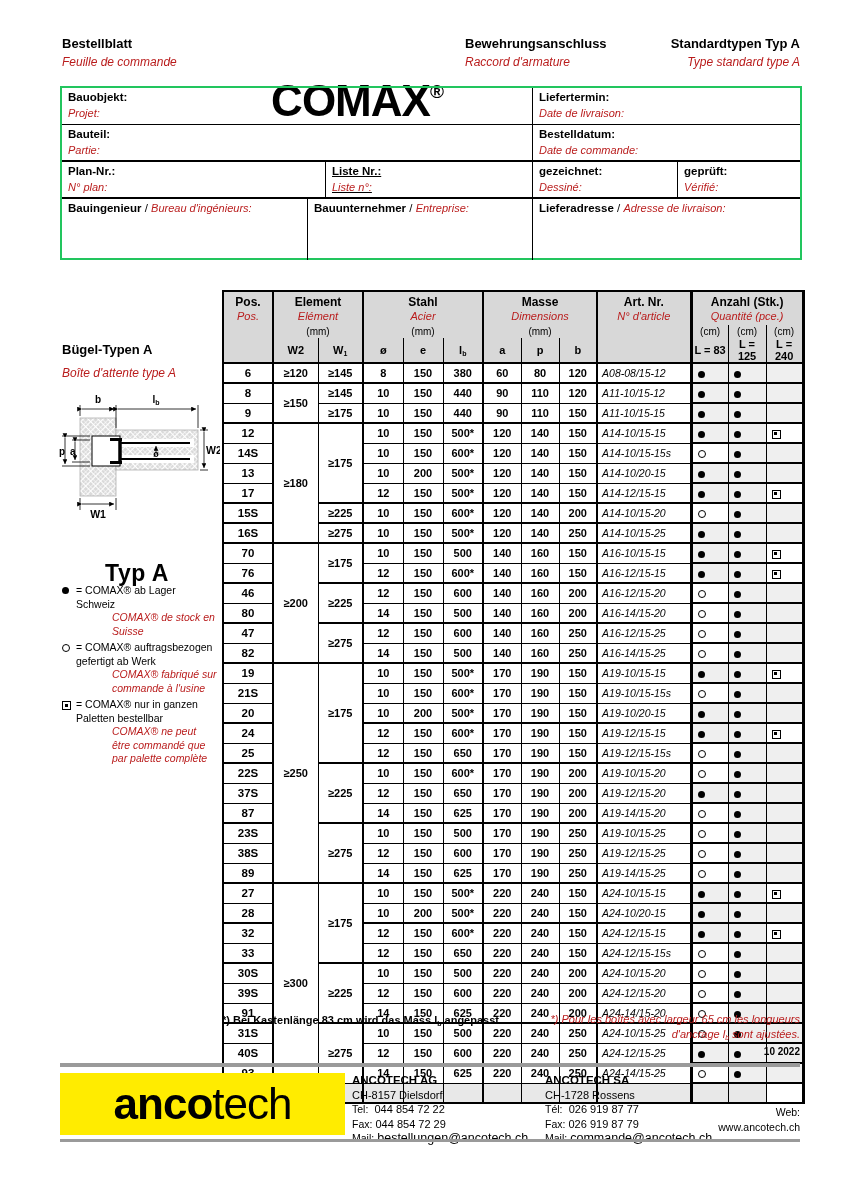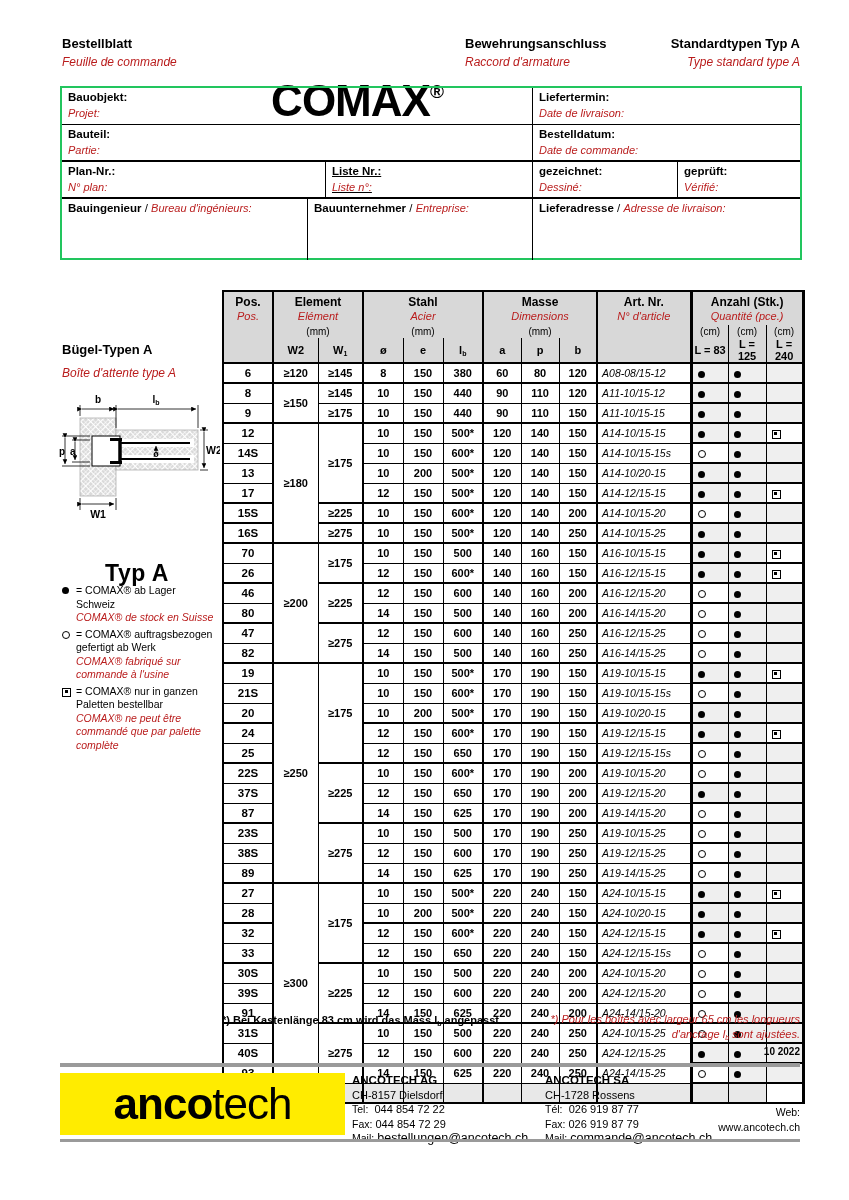--- a/index.html
+++ b/index.html
@@ -25,21 +25,21 @@
   .fcell.first{border-left:none;}
   .fcell .fr{font-size:11px;margin-top:4px;}
   
   #side-title{left:62px;top:342px;font-size:13px;font-weight:bold;}
   #side-sub{left:62px;top:366px;font-size:12px;}
   #diagram{left:56px;top:392px;}
   #typ-title{left:62px;top:560px;width:150px;text-align:center;font-size:23px;font-weight:bold;letter-spacing:.5px;}
   #legend{left:62px;top:584px;width:155px;font-size:10.5px;line-height:13.5px;}
   .legend-item{position:relative;padding-left:14px;margin-bottom:3px;}
   .legend-item .mk{position:absolute;left:0;top:3px;}
-  .legend-item .fr{font-size:10.5px;}
+  .legend-item .fr{font-size:10.5px;margin-left:36px;}
   
   .mk{display:inline-block;vertical-align:middle;}
   .mk-filled{width:7px;height:7px;border-radius:50%;background:#000;}
   .mk-open{width:8px;height:8px;border-radius:50%;border:1.6px solid #000;background:#fff;box-sizing:border-box;}
   .mk-square{width:9px;height:9px;border:1.6px solid #000;background:#fff;box-sizing:border-box;position:relative;}
   .mk-square::after{content:"";position:absolute;left:1.5px;top:1.5px;width:3px;height:3px;background:#000;}
   
   #tblwrap{left:222px;top:278px;margin-top:12px;}
   table{border-collapse:collapse;table-layout:fixed;width:580px;}
   thead{background:#d8d8d8;}
@@ -442,21 +442,21 @@
             <td class="c-lb">500</td>
             <td class="c-a">140</td>
             <td class="c-p">160</td>
             <td class="c-b">150</td>
             <td class="c-art">A16-10/15-15</td>
             <td class="c-l83 shaded"><span class="mk mk-filled"></span></td>
             <td class="c-l125 shaded"><span class="mk mk-filled"></span></td>
             <td class="c-l240"><span class="mk mk-square"></span></td>
           </tr>
           <tr>
-            <td class="c-pos">26</td>
+            <td class="c-pos">76</td>
             <td class="c-o">12</td>
             <td class="c-e">150</td>
             <td class="c-lb">600*</td>
             <td class="c-a">140</td>
             <td class="c-p">160</td>
             <td class="c-b">150</td>
             <td class="c-art">A16-12/15-15</td>
             <td class="c-l83 shaded"><span class="mk mk-filled"></span></td>
             <td class="c-l125 shaded"><span class="mk mk-filled"></span></td>
             <td class="c-l240"><span class="mk mk-square"></span></td>

